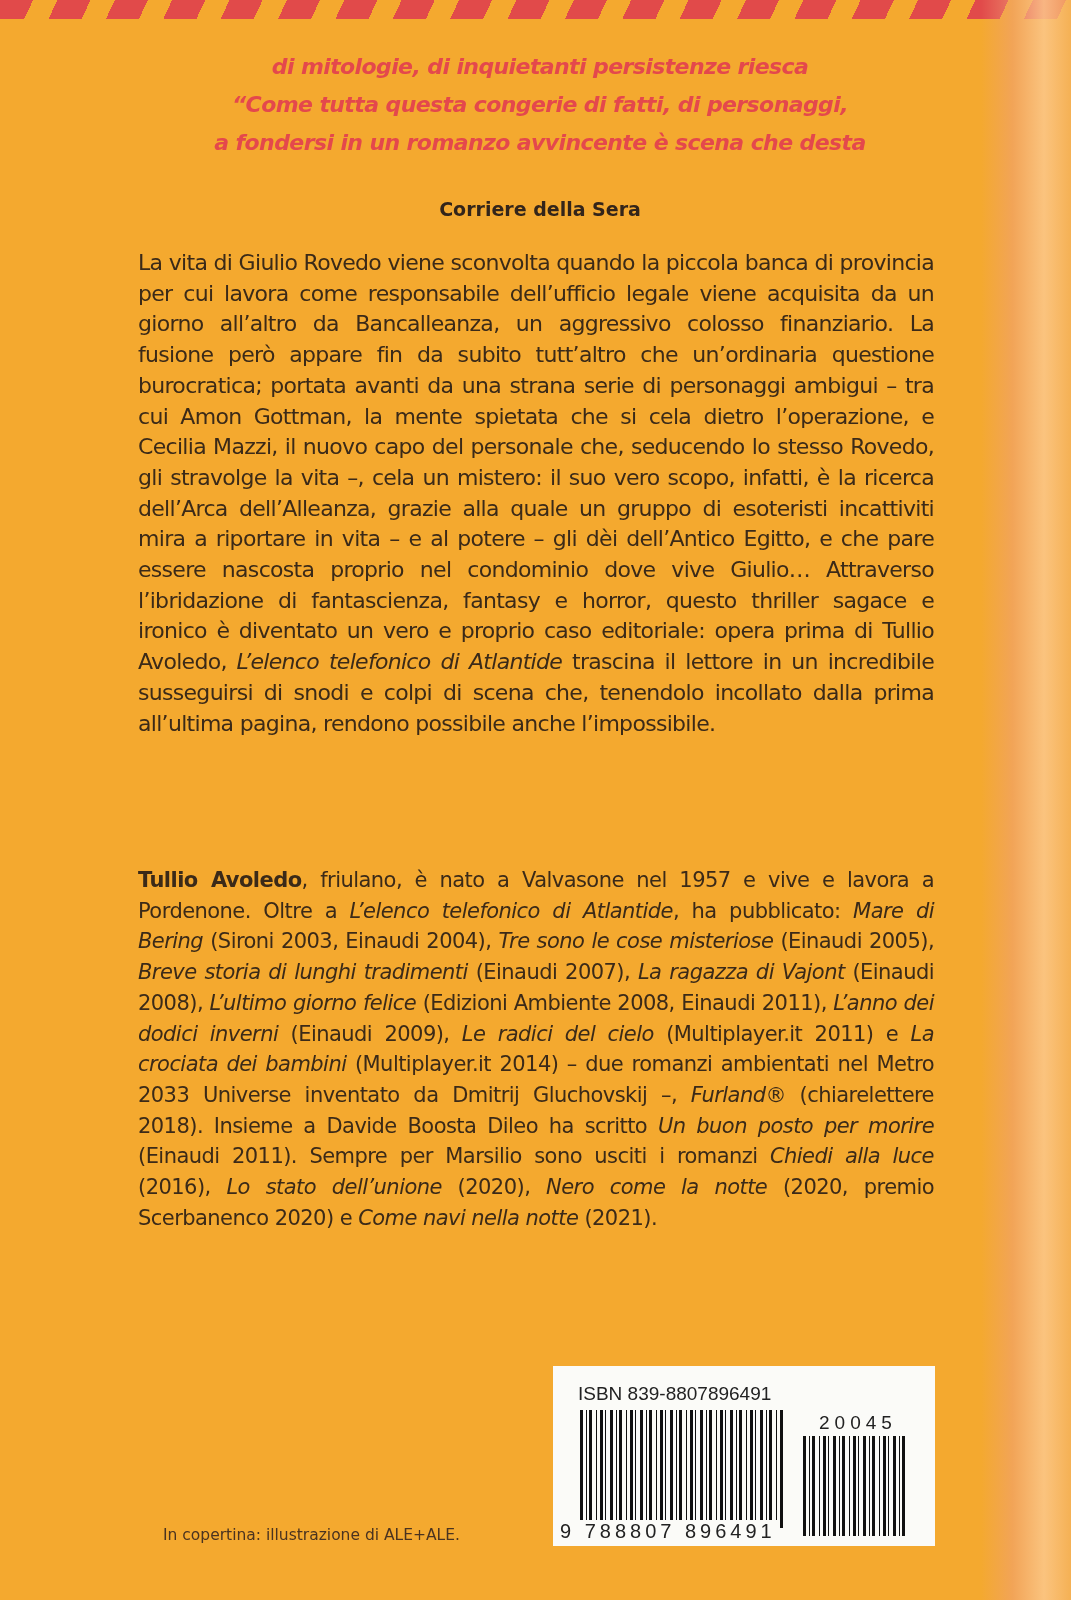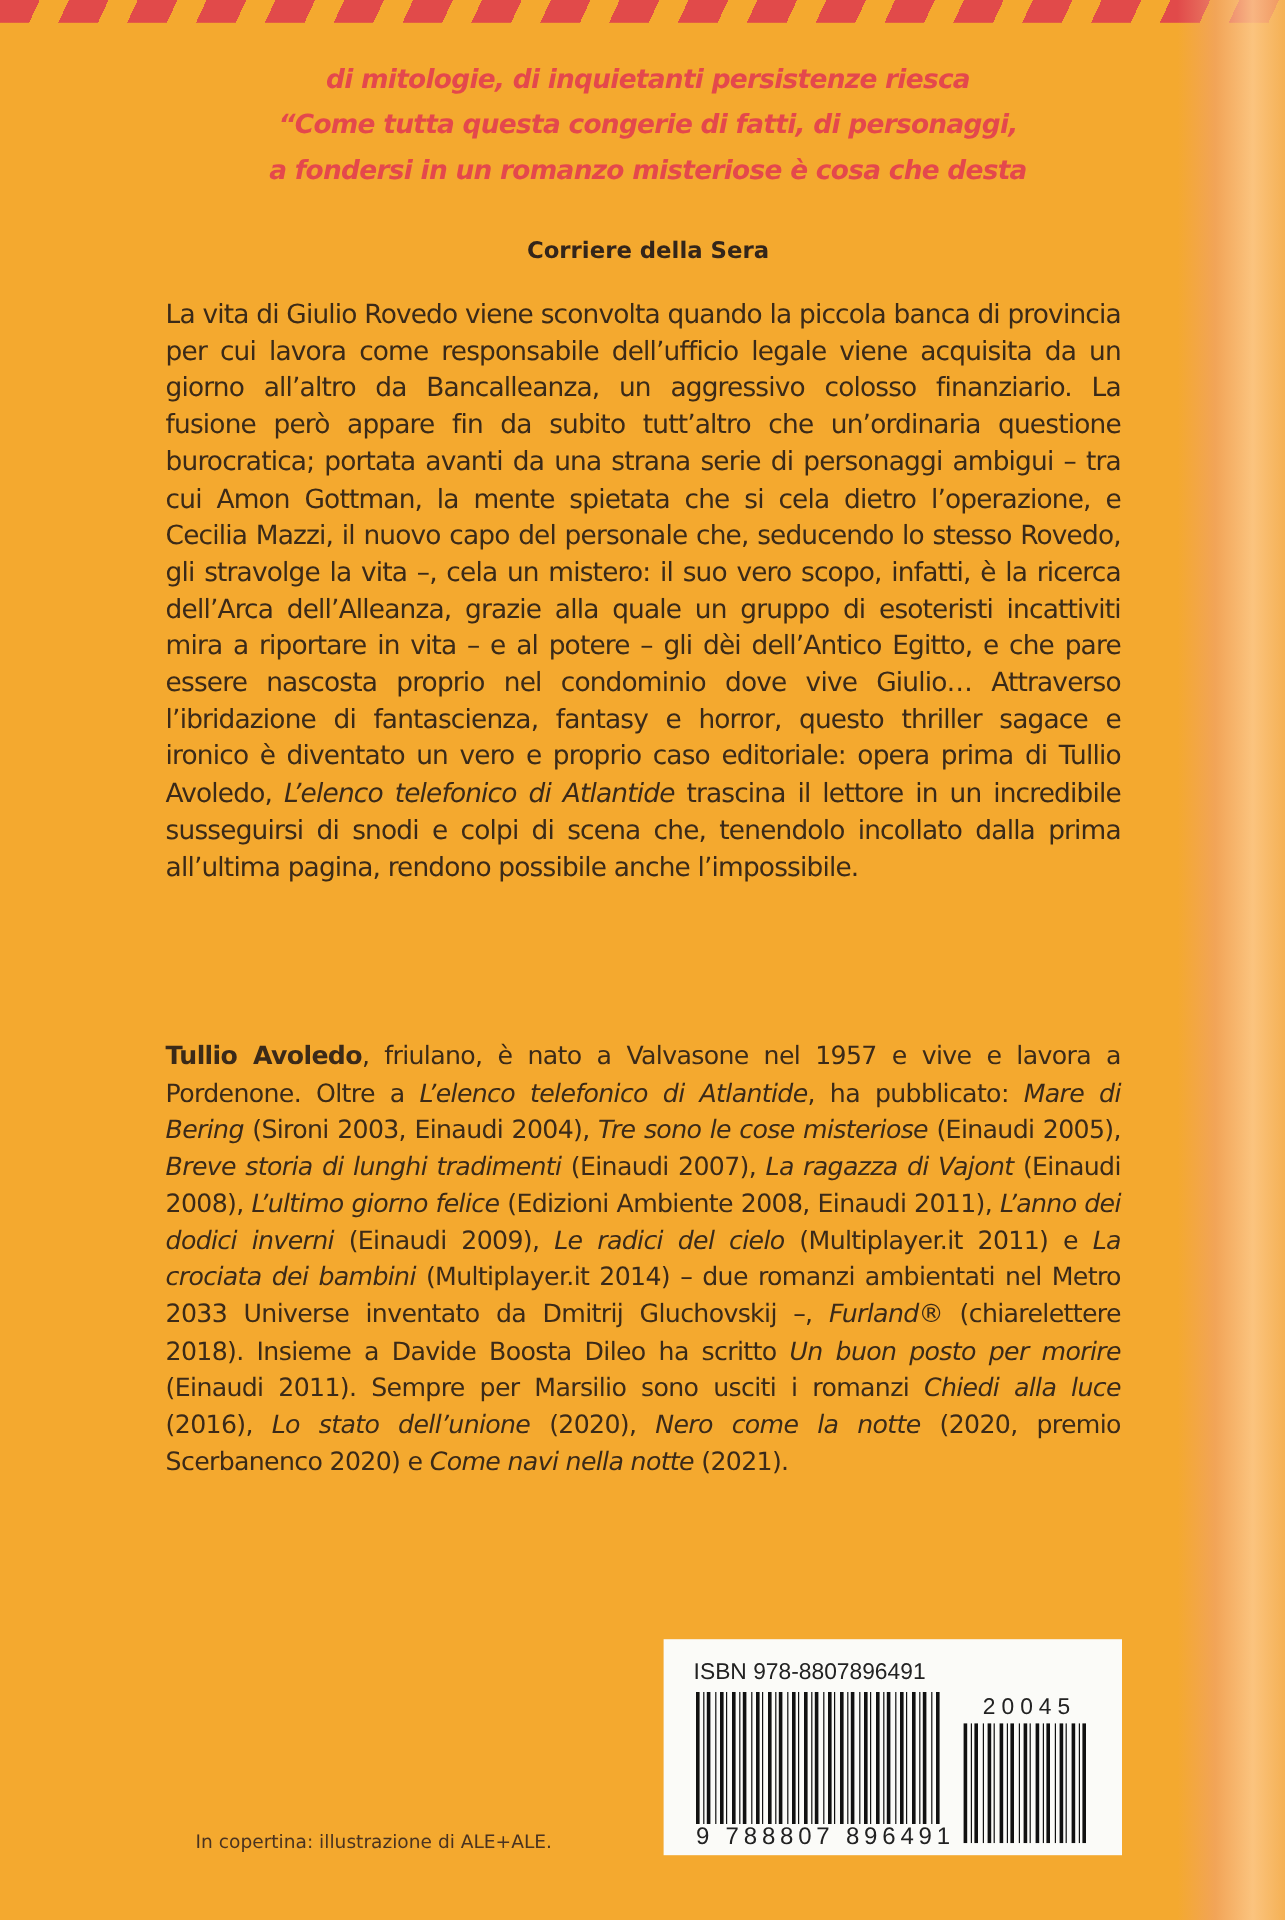--- a/index.html
+++ b/index.html
@@ -61,36 +61,36 @@
 </style>
 </head>
 <body>
 
 <div class="stripes"></div>
 <div class="right-fade"></div>
 
 <div class="quote">
   <div>di mitologie, di inquietanti persistenze riesca</div>
   <div>“Come tutta questa congerie di fatti, di personaggi,</div>
-  <div>a fondersi in un romanzo misteriose è cosa che desta</div>
+  <div>a fondersi in un romanzo avvincente è scena che desta</div>
 </div>
 <div class="source">Corriere della Sera</div>
 
 <div class="blurb">
   <span>La vita di Giulio Rovedo viene sconvolta quando la piccola banca di provincia per cui lavora come responsabile dell’ufficio legale viene acquisita da un giorno all’altro da Bancalleanza, un aggressivo colosso finanziario. La fusione però appare fin da subito tutt’altro che un’ordinaria questione burocratica; portata avanti da una strana serie di personaggi ambigui – tra cui Amon Gottman, la mente spietata che si cela dietro l’operazione, e Cecilia Mazzi, il nuovo capo del personale che, seducendo lo stesso Rovedo, gli stravolge la vita –, cela un mistero: il suo vero scopo, infatti, è la ricerca dell’Arca dell’Alleanza, grazie alla quale un gruppo di esoteristi incattiviti mira a riportare in vita – e al potere – gli dèi dell’Antico Egitto, e che pare essere nascosta proprio nel condominio dove vive Giulio… Attraverso l’ibridazione di fantascienza, fantasy e horror, questo thriller sagace e ironico è diventato un vero e proprio caso editoriale: opera prima di Tullio Avoledo,</span>
   <i>L’elenco telefonico di Atlantide</i>
   <span>trascina il lettore in un incredibile susseguirsi di snodi e colpi di scena che, tenendolo incollato dalla prima all’ultima pagina, rendono possibile anche l’impossibile.</span>
 </div>
 
 <div class="bio" id="bio">
   <b>Tullio Avoledo</b><span id="bio-rest"><span>, friulano, è nato a Valvasone nel 1957 e vive e lavora a Pordenone. Oltre a </span><i>L’elenco telefonico di Atlantide</i><span>, ha pubblicato: </span><i>Mare di Bering</i><span> (Sironi 2003, Einaudi 2004), </span><i>Tre sono le cose misteriose</i><span> (Einaudi 2005), </span><i>Breve storia di lunghi tradimenti</i><span> (Einaudi 2007), </span><i>La ragazza di Vajont</i><span> (Einaudi 2008), </span><i>L’ultimo giorno felice</i><span> (Edizioni Ambiente 2008, Einaudi 2011), </span><i>L’anno dei dodici inverni</i><span> (Einaudi 2009), </span><i>Le radici del cielo</i><span> (Multiplayer.it 2011) e </span><i>La crociata dei bambini</i><span> (Multiplayer.it 2014) – due romanzi ambientati nel Metro 2033 Universe inventato da Dmitrij Gluchovskij –, </span><i>Furland®</i><span> (chiarelettere 2018). Insieme a Davide Boosta Dileo ha scritto </span><i>Un buon posto per morire</i><span> (Einaudi 2011). Sempre per Marsilio sono usciti i romanzi </span><i>Chiedi alla luce</i><span> (2016), </span><i>Lo stato dell’unione</i><span> (2020), </span><i>Nero come la notte</i><span> (2020, premio Scerbanenco 2020) e </span><i>Come navi nella notte</i><span> (2021).</span></span>
 </div>
 
 <div class="barcode-box">
-  <div class="isbn-label">ISBN 978-8807896491</div>
+  <div class="isbn-label">ISBN 839-8807896491</div>
   <svg class="bars-main" viewBox="0 0 210 118" preserveAspectRatio="none">
     <g fill="#111" id="mainbars">
         <rect x="2" y="0" width="3" height="118"></rect>
         <rect x="8" y="0" width="1" height="118"></rect>
         <rect x="11" y="0" width="3" height="118"></rect>
         <rect x="18" y="0" width="1" height="118"></rect>
         <rect x="22" y="0" width="3" height="118"></rect>
         <rect x="27" y="0" width="1" height="118"></rect>
         <rect x="32" y="0" width="3" height="118"></rect>
         <rect x="38" y="0" width="1" height="118"></rect>
@@ -148,16 +148,16 @@
         <rect x="68" y="0" width="1" height="100"></rect>
         <rect x="71" y="0" width="3" height="100"></rect>
         <rect x="78" y="0" width="1" height="100"></rect>
         <rect x="82" y="0" width="3" height="100"></rect>
         <rect x="87" y="0" width="1" height="100"></rect>
         <rect x="92" y="0" width="3" height="100"></rect>
         <rect x="98" y="0" width="1" height="100"></rect>
         <rect x="101" y="0" width="3" height="100"></rect>
       </g>
   </svg>
-  <div class="ean-digits" style="background:#fbfbf8;padding:0 2px;margin-left:20px;">9 788807 896491</div>
+  <div class="ean-digits" style="background:#fbfbf8;padding:0 2px;">9 788807 896491</div>
 </div>
 
 <div class="credit">In copertina: illustrazione di ALE+ALE.</div>
 
 </body></html>

